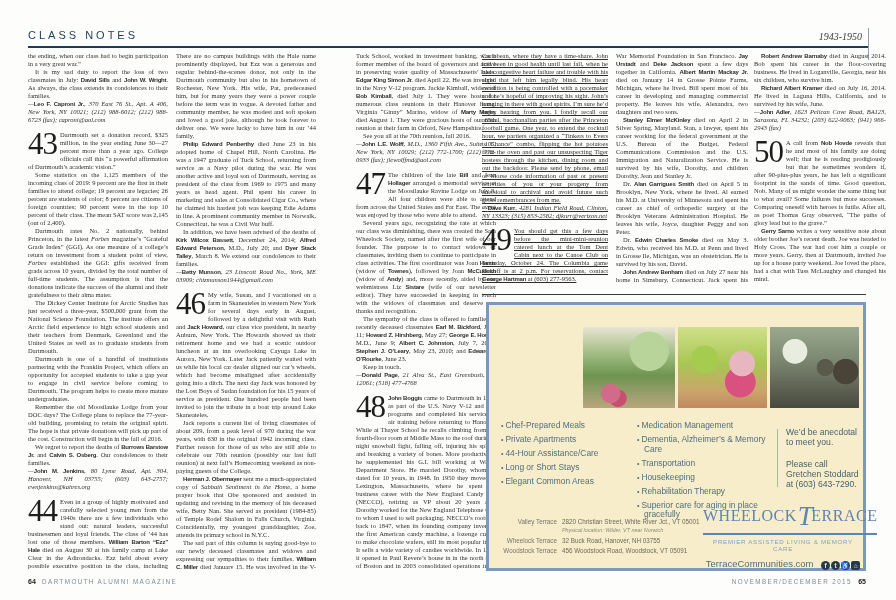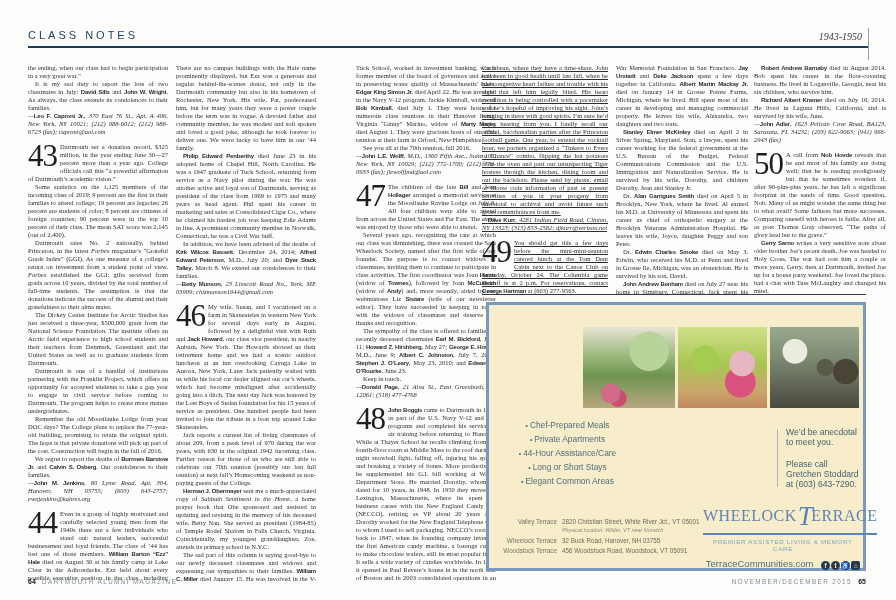--- a/index.html
+++ b/index.html
@@ -5,21 +5,21 @@
   html,body{margin:0;padding:0;background:#e8e8e4;}
   #page{position:relative;width:896px;height:600px;background:#fdfdfb;overflow:hidden;
         font-family:"Liberation Serif",serif;color:#333;}
   
   .hdr-title{position:absolute;left:28px;top:29px;font-family:"Liberation Sans",sans-serif;
     font-weight:normal;font-size:11px;letter-spacing:3px;color:#1c3d57;}
   .hdr-years{position:absolute;right:34px;top:31px;font-style:italic;font-size:10px;color:#3a3a3a;}
   .hdr-rule{position:absolute;left:28px;top:46px;width:841px;height:2px;background:#1c3d57;}
   .hdr-tick{position:absolute;left:868px;top:28px;width:1px;height:32px;background:#8fa2b2;}
   
-  .col{position:absolute;top:64px;overflow:hidden;font-size:6.5px;line-height:8px;
+  .col{position:absolute;top:52px;overflow:hidden;font-size:6.5px;line-height:8px;
        text-align:justify;color:#2e2e2e;}
   .c1{left:28px;width:140px;height:517px;}
   .c2{left:176px;width:140px;height:517px;}
   .c3{left:324px;width:140px;height:517px;margin-left:32px;}
   .c4{left:482px;width:126px;height:231px;text-decoration:underline;}
   .c5{left:616px;width:132px;height:231px;}
   .c6{left:754px;width:132px;height:231px;}
   .para{text-indent:7px;}
   .cont{text-indent:0;}
   .col b{font-family:"Liberation Sans",sans-serif;font-size:6px;letter-spacing:-.2px;}
@@ -51,21 +51,21 @@
        radial-gradient(circle at 30% 40%,#a5cc4e 0 17%,transparent 18%),
        linear-gradient(180deg,#cfe08a 0%,#a8c653 45%,#caa76a 78%,#c2885f 100%);}
   .ph4{left:277px;width:89px;background:
        radial-gradient(circle at 28% 30%,#e8eddf 0 14%,transparent 15%),
        radial-gradient(circle at 62% 50%,#5a5a4a 0 12%,transparent 13%),
        radial-gradient(circle at 85% 55%,#4a4438 0 14%,transparent 15%),
        linear-gradient(180deg,#9aa98e 0%,#7c8872 40%,#5f6354 75%,#474a3e 100%);}
   .bullets{position:absolute;top:116px;font-size:8.4px;line-height:9.5px;color:#4e6e7e;}
   .bl{left:12px;width:133px;}
   .br{left:148px;width:138px;}
-  .bullets li{list-style:none;margin:0 0 4.5px 0;padding-left:7px;text-indent:-7px;text-align:center;}
+  .bullets li{list-style:none;margin:0 0 4.5px 0;padding-left:7px;text-indent:-7px;}
   .bullets li:before{content:"• ";font-size:7px;}
   .bullets ul{margin:0;padding:0;}
   .divider{position:absolute;left:288px;top:124px;width:1px;height:58px;background:#a9b5bd;}
   .invite{position:absolute;left:297px;top:122px;width:76px;font-size:8.6px;line-height:10px;color:#45626f;}
   .invite .p2{margin-top:12px;}
   .addresses{position:absolute;left:6px;top:213px;width:210px;font-size:6.3px;line-height:7px;color:#6a6a5c;}
   .addr-row{display:flex;margin-bottom:3px;}
   .addr-name{width:62px;text-align:right;padding-right:5px;color:#75756a;}
   .addr-note{font-style:italic;font-size:5.4px;color:#8b8b7d;margin:-1px 0 3px 67px;}
   .logo{position:absolute;left:214px;top:196px;width:160px;text-align:center;}
@@ -160,20 +160,30 @@
     </div>
     <div class="bullets bl">
         <ul>
           <li>Chef-Prepared Meals</li>
           <li>Private Apartments</li>
           <li>44-Hour Assistance/Care</li>
           <li>Long or Short Stays</li>
           <li>Elegant Common Areas</li>
         </ul>
       </div>
+    <div class="bullets br">
+        <ul>
+          <li>Medication Management</li>
+          <li>Dementia, Alzheimer’s &amp; Memory Care</li>
+          <li>Transportation</li>
+          <li>Housekeeping</li>
+          <li>Rehabilitation Therapy</li>
+          <li>Superior care for aging in place gracefully</li>
+        </ul>
+      </div>
     <div class="divider"></div>
     <div class="invite">
       <div>We’d be anecdotal to meet you.</div>
       <div class="p2">Please call Gretchen Stoddard at (603) 643-7290.</div>
     </div>
     <div class="addresses">
         <div class="addr-row">
           <span class="addr-name">Valley Terrace</span>
           <span>2820 Christian Street, White River Jct., VT 05001</span>
         </div>

